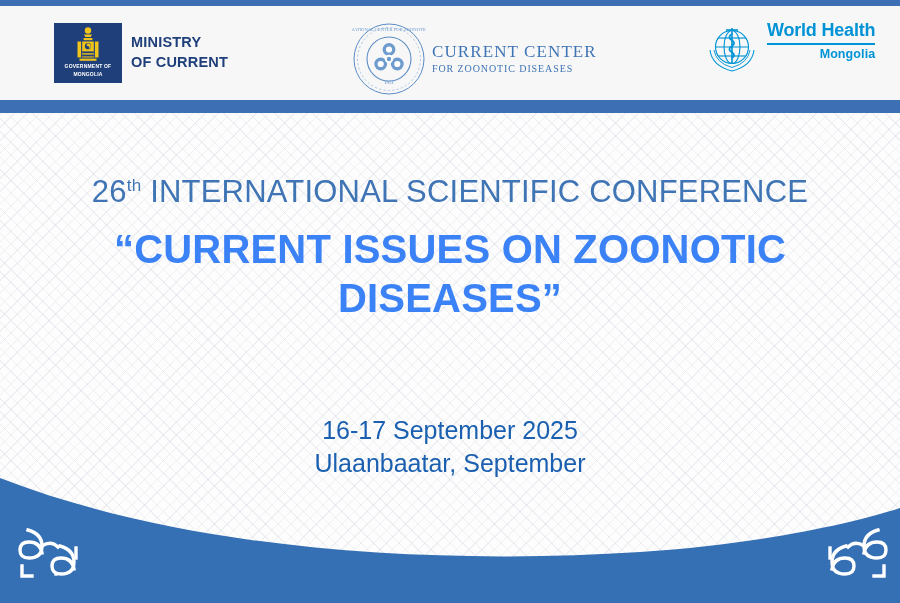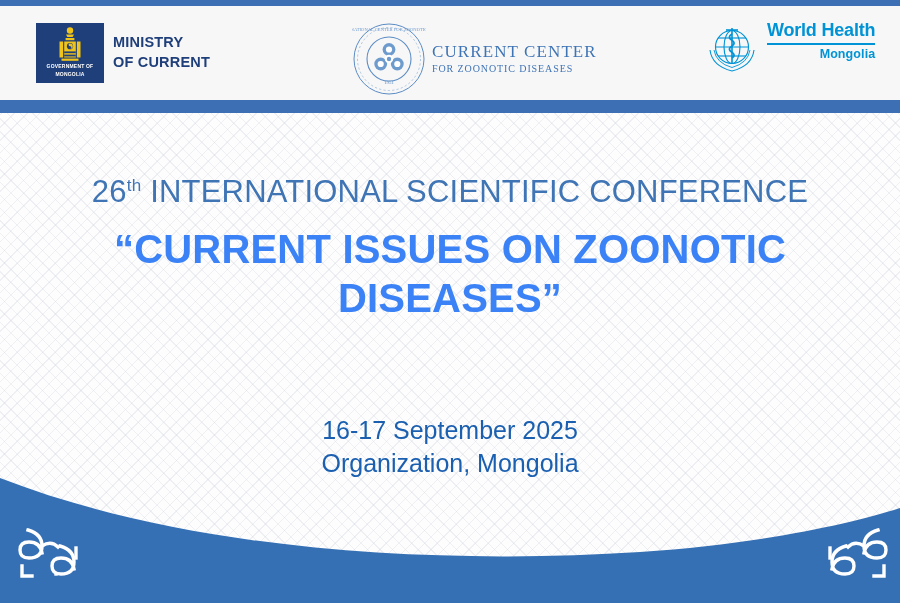--- a/index.html
+++ b/index.html
@@ -48,21 +48,21 @@
     width: 900px; height: 490px;
     background-color: #fdfdfe;
     background-image:
       repeating-linear-gradient(45deg, rgba(203,208,219,0.30) 0 1px, rgba(0,0,0,0) 1px 9px),
       repeating-linear-gradient(-45deg, rgba(203,208,219,0.30) 0 1px, rgba(0,0,0,0) 1px 9px);
   }
 
   
   .logo-moh {
     position: absolute;
-    left: 36px; top: 23px;
+    left: 54px; top: 23px;
     display: flex;
     align-items: center;
   }
   .moh-emblem {
     width: 68px; height: 60px;
     background: #1f3f7a;
     position: relative;
     flex: 0 0 auto;
   }
   .moh-emblem .soy {
@@ -287,21 +287,21 @@
   <div class="title-block">
     <div class="title-line-1"><span>26</span><sup>th</sup><span> INTERNATIONAL SCIENTIFIC CONFERENCE</span></div>
     <div class="title-main">
       <div>“CURRENT ISSUES ON ZOONOTIC</div>
       <div>DISEASES”</div>
     </div>
   </div>
 
   <div class="meta-block">
     <div>16-17 September 2025</div>
-    <div>Organization, Mongolia</div>
+    <div>Ulaanbaatar, September</div>
   </div>
 
   <svg class="footer-wave" viewBox="0 0 900 143" preserveAspectRatio="none">
     <path d="M0,26 C180,96 420,114 640,100 C760,92 850,72 900,56 L900,143 L0,143 Z" fill="#e3e2dc"></path>
     <path d="M0,18 C180,88 420,106 640,92 C760,84 850,64 900,48 L900,143 L0,143 Z" fill="#3570b5"></path>
   </svg>
 
   <svg class="knot knot-left" width="72" height="62" viewBox="0 0 72 62">
     <g fill="none" stroke="#ffffff" stroke-width="3.4" stroke-linecap="square">
       <path d="M12 8 q14 4 14 16 q0 12 -13 12 q-9 0 -9 -8 q0 -8 9 -8 q11 0 13 11"></path>

